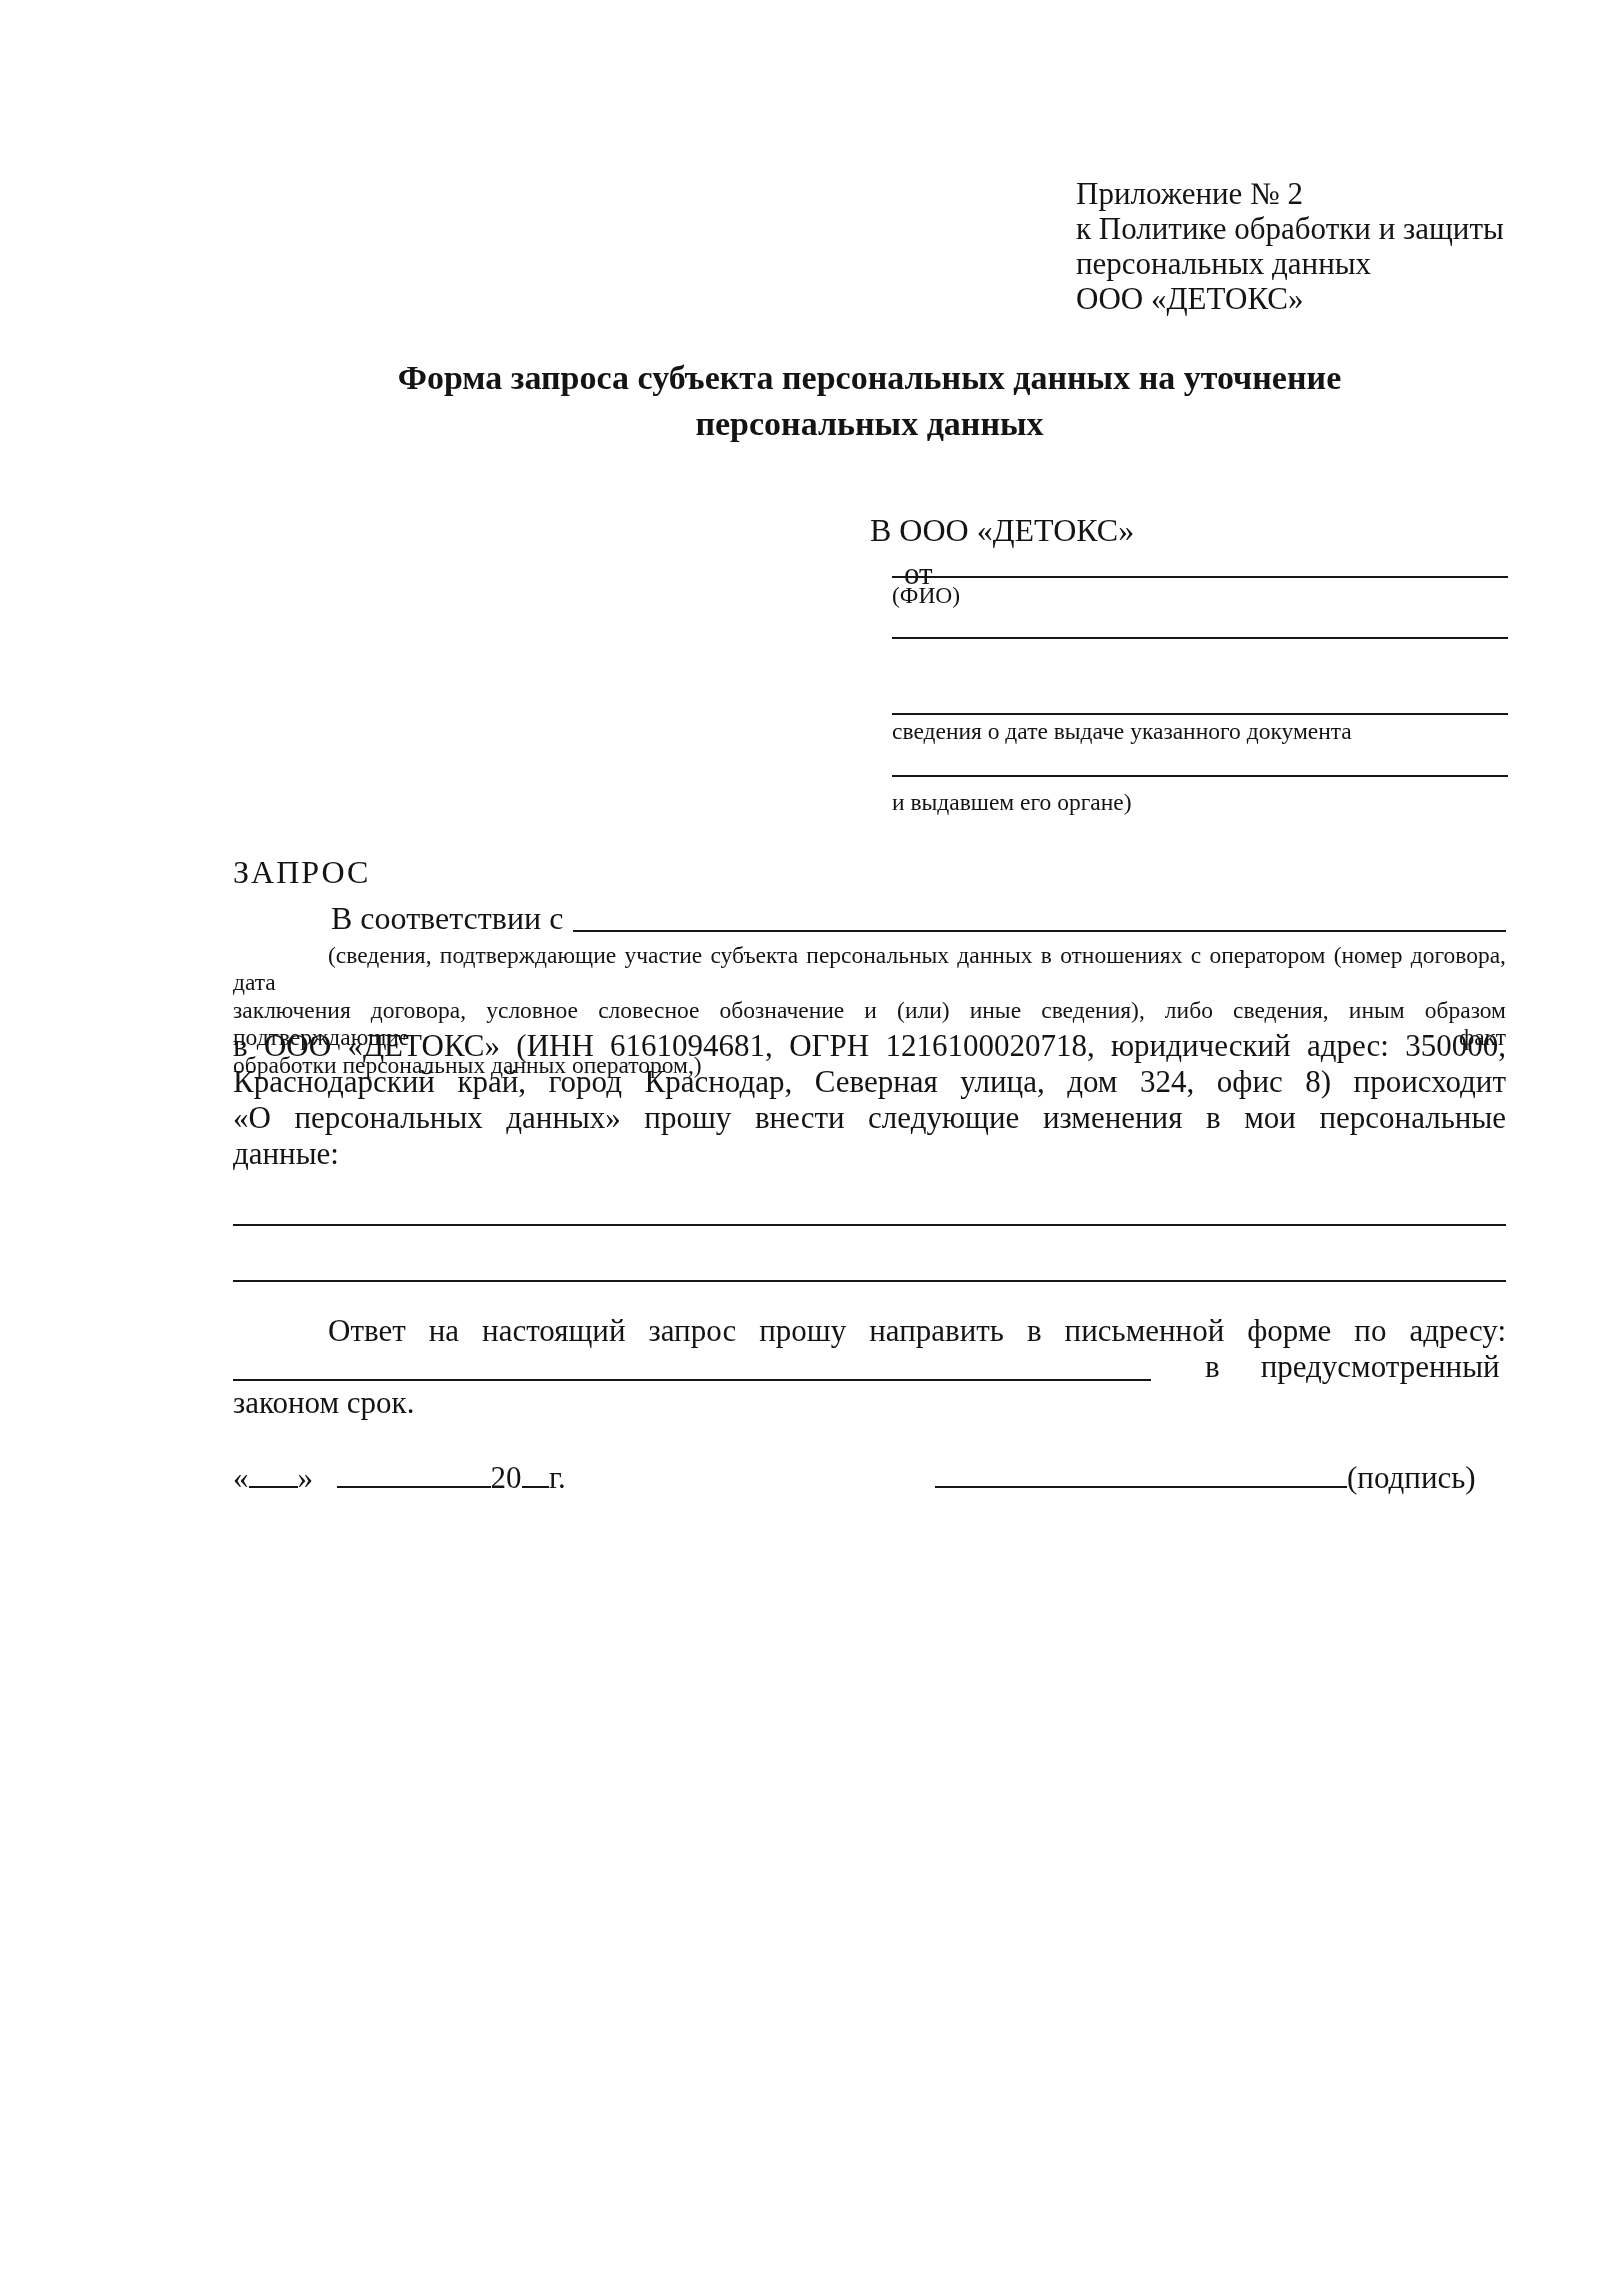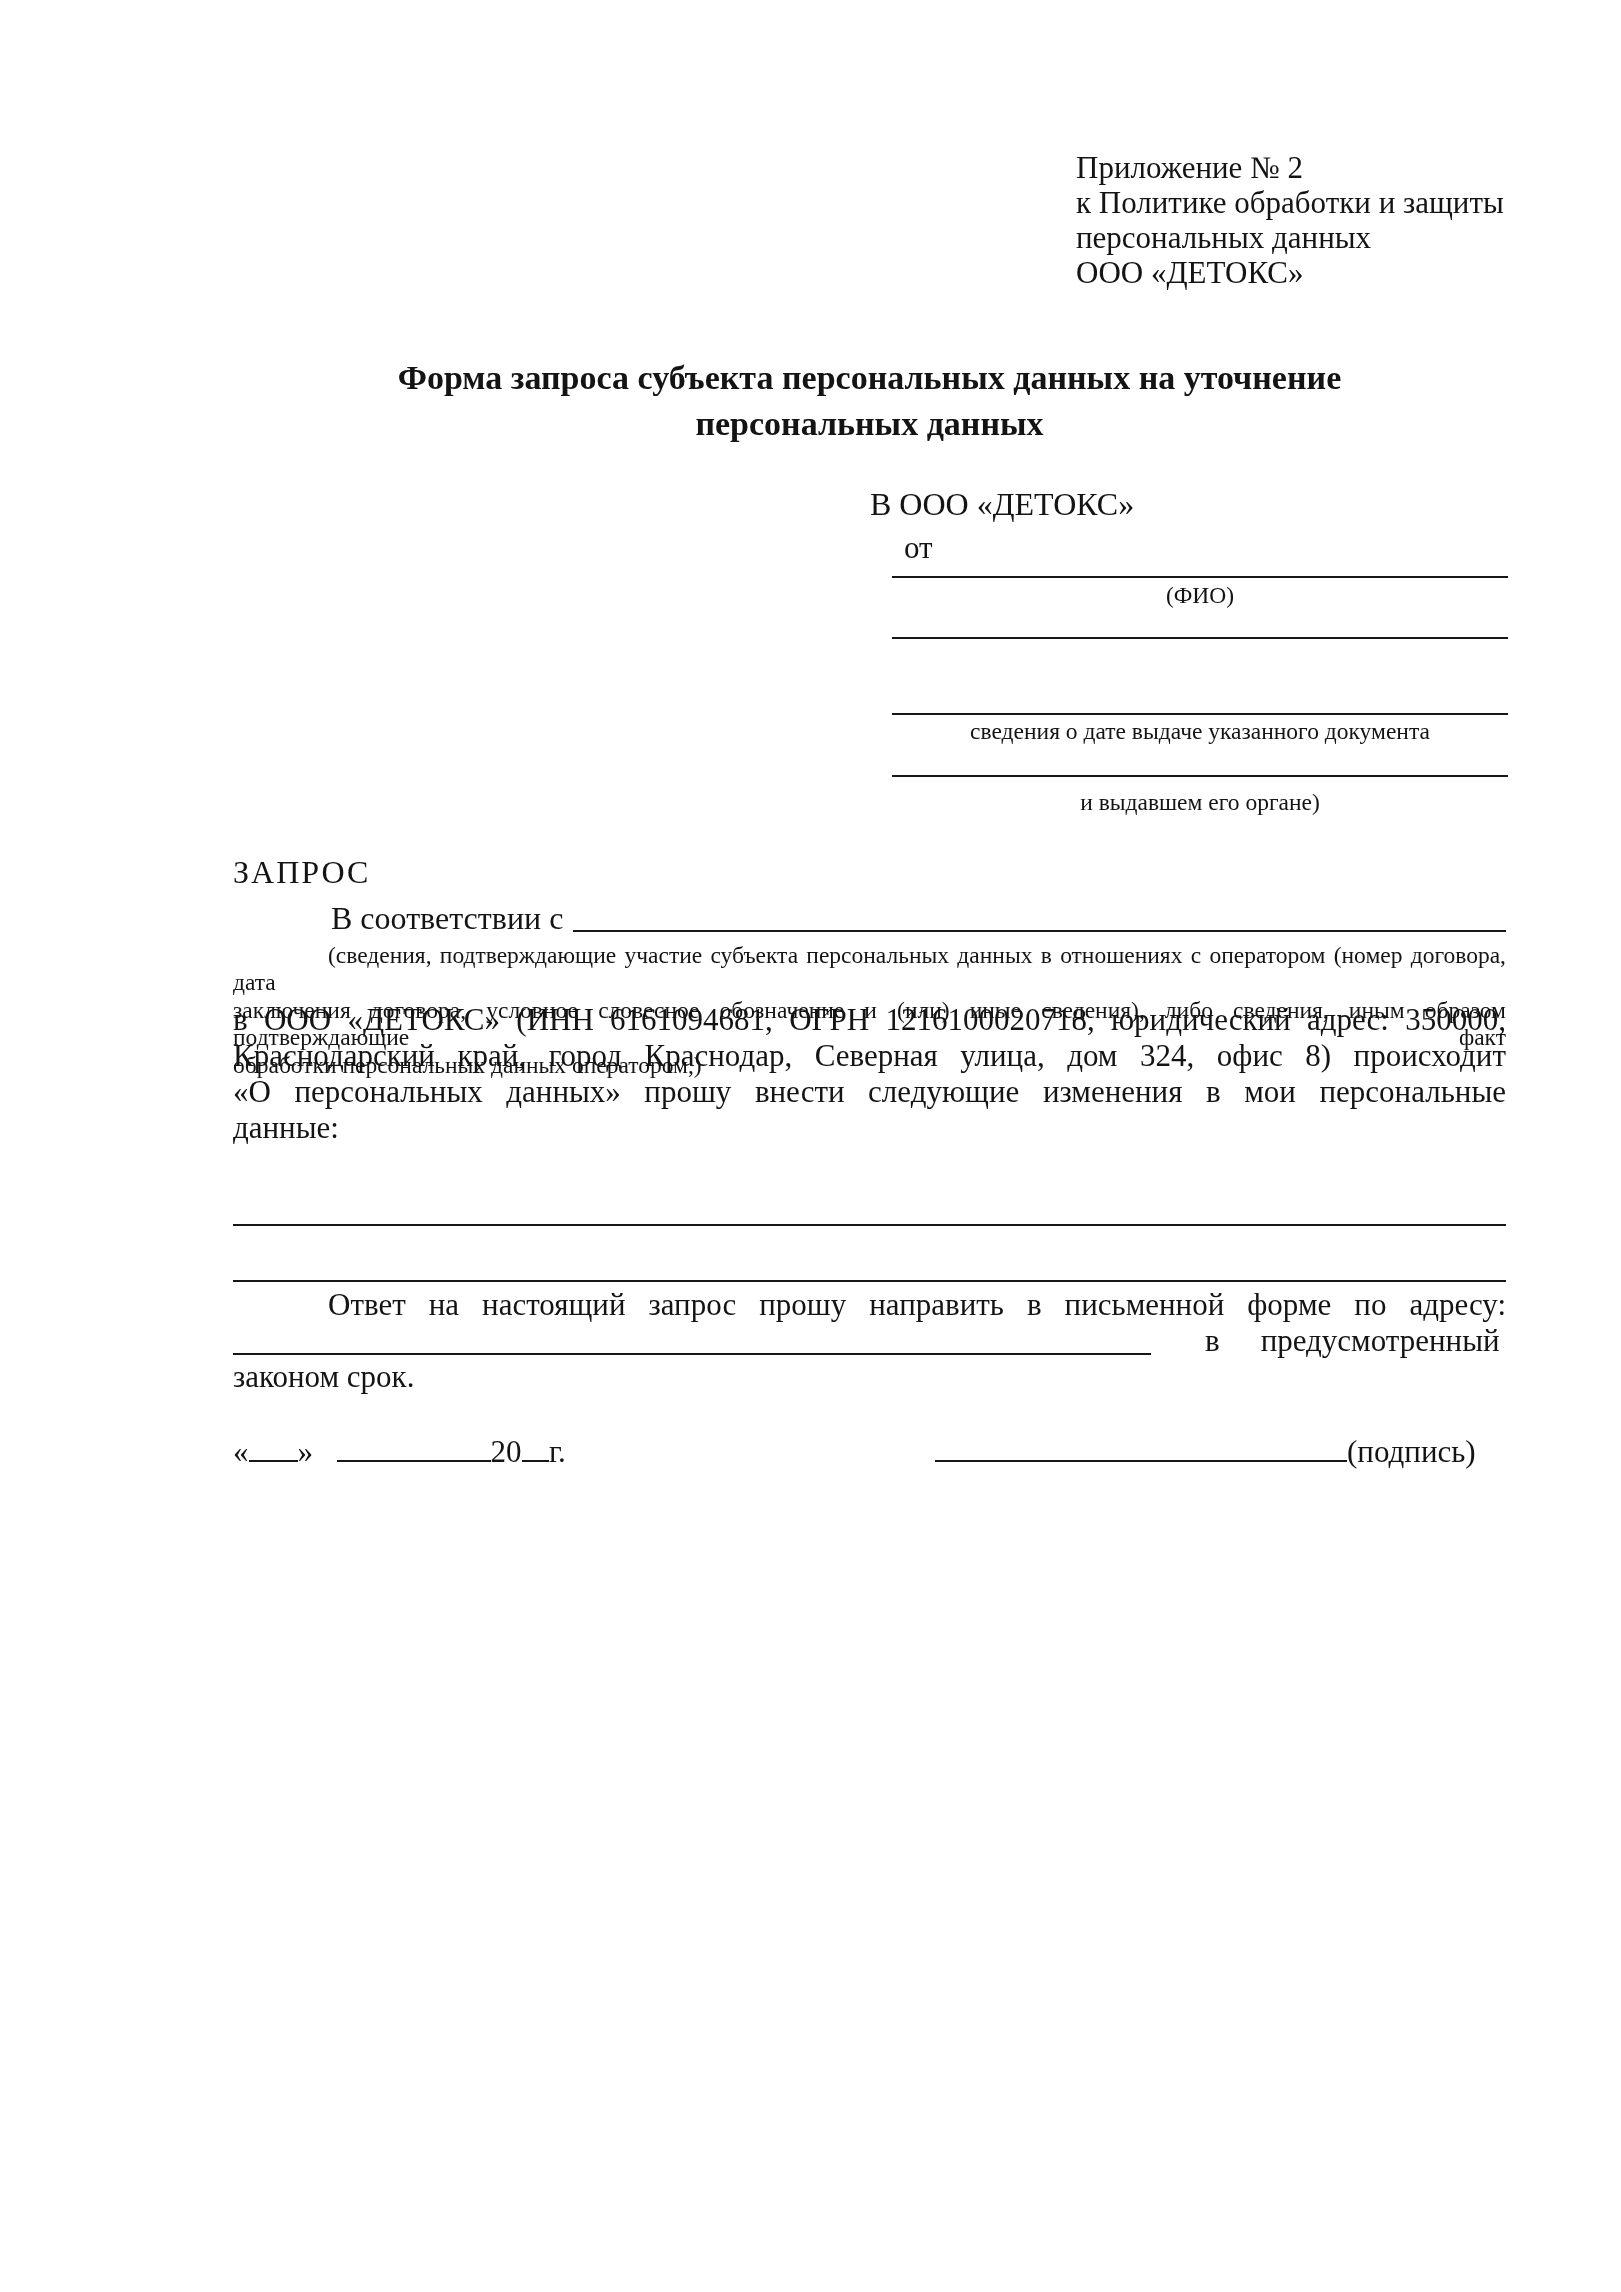--- a/index.html
+++ b/index.html
@@ -7,22 +7,22 @@
     position:relative;
     width:1621px;height:2293px;
     margin:0 auto;
     background:#ffffff;
     color:#141414;
     font-family:"Liberation Serif","DejaVu Serif",serif;
     overflow:hidden;
   }
   .abs{position:absolute;}
   .hline{position:absolute;height:0;border-top:2.9px solid #161616;}
-  .cap{font-size:23.5px;line-height:27.4px;text-align:center;}
-  .body-text{font-size:31px;line-height:36px;}
+  .cap{font-size:23.5px;line-height:27.4px;}
+  .body-text{font-size:31px;line-height:36px;margin-top:26px;}
   .just-line{text-align:justify;text-align-last:justify;}
   .u{display:inline-block;border-bottom:2.9px solid #161616;height:27.4px;vertical-align:baseline;}
   .fill-underline{flex:1;border-bottom:2.9px solid #161616;margin-bottom:4.9px;}
 </style>
 </head>
 <body>
 
 <div class="page">
 
   <div class="abs body-text" style="left:1076px;top:150px;line-height:35px;">

